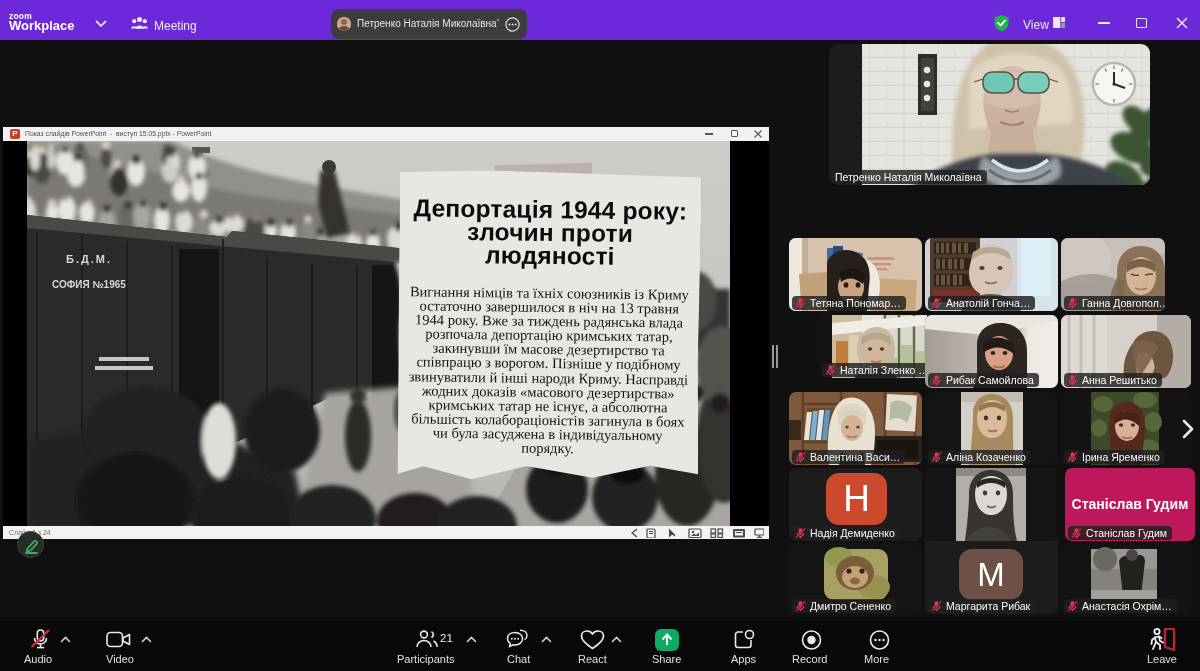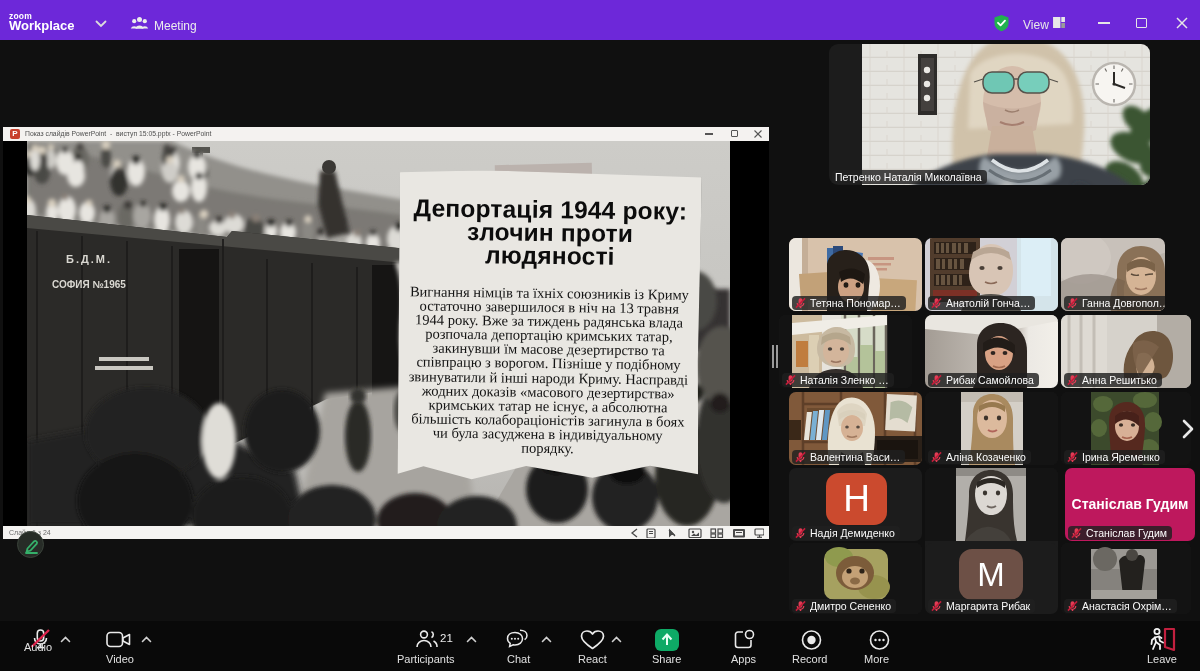--- a/index.html
+++ b/index.html
@@ -56,20 +56,36 @@
       <g fill="#ececec">
         <circle cx="4.2" cy="5.2" r="2.1"></circle>
           <path d="M0.8,12.6 a3.6,3.6 0 0 1 6.8,0 z"></path>
         <circle cx="14.8" cy="5.2" r="2.1"></circle>
           <path d="M11.4,12.6 a3.6,3.6 0 0 1 6.8,0 z"></path>
         <circle cx="9.5" cy="3.6" r="2.5"></circle>
           <path d="M5.4,12.8 a4.2,4.2 0 0 1 8.2,0 z"></path>
       </g>
     </svg>
     <div class="meetTxt">Meeting</div>
+    <div class="tabpill">
+      <div class="tabava"><svg width="14" height="14" viewBox="0 0 14 14">
+            <rect width="14" height="14" fill="#cfa791"></rect>
+            <circle cx="7" cy="5" r="3" fill="#8a6450"></circle>
+            <path d="M1,14 a6,5 0 0 1 12,0 z" fill="#6e4a3a"></path>
+          </svg></div>
+      <div class="tabtxt">Петренко Наталія Миколаївна’</div>
+      <svg class="abs" style="left:174px;top:8px;" width="15" height="15" viewBox="0 0 15 15">
+          <circle cx="7.5" cy="7.5" r="6.6" fill="none" stroke="#e0e0e0" stroke-width="1.2"></circle>
+          <g fill="#e0e0e0">
+            <circle cx="4.4" cy="7.5" r="1"></circle>
+            <circle cx="7.5" cy="7.5" r="1"></circle>
+            <circle cx="10.6" cy="7.5" r="1"></circle>
+          </g>
+        </svg>
+    </div>
     <svg class="abs" style="left:993px;top:14px;" width="17" height="18" viewBox="0 0 17 18">
       <path d="M8.5,1 L15.5,3.5 V9 C15.5,13.5 12.5,16 8.5,17.2 C4.5,16 1.5,13.5 1.5,9 V3.5 Z" fill="#21b14f"></path>
       <polyline points="5,8.8 7.6,11.4 12,6.6" fill="none" stroke="#fff" stroke-width="1.8" stroke-linecap="round" stroke-linejoin="round"></polyline>
     </svg>
     <div class="viewTxt">View</div>
     <svg class="abs" style="left:1053px;top:17px;" width="12" height="11" viewBox="0 0 13 12">
       <rect x="0" y="0" width="8" height="12" fill="#e8e8e8"></rect>
         <rect x="9" y="0" width="4" height="5.5" fill="#e8e8e8"></rect>
         <rect x="9" y="6.5" width="4" height="5.5" fill="#9a9a9a"></rect>
     </svg>
@@ -577,21 +593,21 @@
               <path d="M6,1.2 a2.1,2.1 0 0 1 2.1,2.1 v3 a2.1,2.1 0 0 1 -4.2,0 v-3 a2.1,2.1 0 0 1 2.1,-2.1 z" fill="#e23d55" stroke="none"></path>
               <path d="M2.4,6.5 a3.6,3.6 0 0 0 7.2,0" stroke-width="1.3"></path>
               <line x1="6" y1="10.1" x2="6" y2="12"></line>
             </g>
             <line x1="1" y1="11.5" x2="11" y2="1.5" stroke="#c21d3a" stroke-width="1.7"></line>
           </svg>
           <span>Ганна Довгопол…</span>
         </div>
   </div>
 
-  <div class="vtile" style="left:779px;top:315px;width:133px;height:73px;">
+  <div class="vtile" style="left:819px;top:315px;width:133px;height:63px;">
     <svg width="133" height="73" viewBox="0 0 133 73">
   <rect width="133" height="73" fill="#131313"></rect>
   <g>
     <rect x="13" y="0" width="95" height="73" fill="#e6e3dc"></rect>
     <rect x="13" y="0" width="30" height="73" fill="#cdbb9e"></rect>
     <rect x="17" y="26" width="12" height="26" fill="#c07d3e"></rect>
     <rect x="30" y="20" width="10" height="40" fill="#dccfb4"></rect>
     <rect x="62" y="0" width="46" height="73" fill="#d6dcc8"></rect>
     <g stroke="#6b665c" stroke-width="2.5">
       <line x1="66" y1="0" x2="66" y2="73"></line>
@@ -957,21 +973,21 @@
         <path d="M11.5,2 a3.2,3.2 0 0 1 3.2,3.2 v4.6 a3.2,3.2 0 0 1 -6.4,0 V5.2 A3.2,3.2 0 0 1 11.5,2 z"></path>
         <path d="M5.5,10 a6,6 0 0 0 12,0"></path>
         <line x1="11.5" y1="16" x2="11.5" y2="19"></line>
         <line x1="8" y1="19.6" x2="15" y2="19.6"></line>
       </g>
       <line x1="2.5" y1="19" x2="20" y2="2" stroke="#e0244d" stroke-width="2.4"></line>
     </svg>
     <svg class="abs" style="left:60px;top:15px;" width="11" height="7" viewBox="0 0 11 7">
         <polyline points="1.5,5.5 5.5,1.5 9.5,5.5" fill="none" stroke="#d0d0d0" stroke-width="1.6" stroke-linecap="round"></polyline>
       </svg>
-    <div class="tlabel" style="left:24px;top:20px;">Audio</div>
+    <div class="tlabel" style="left:24px;top:32px;">Audio</div>
 
     <svg class="abs" style="left:106px;top:10px;" width="25" height="17" viewBox="0 0 25 17">
       <rect x="1" y="1.5" width="15.5" height="14" rx="3.5" fill="none" stroke="#eaeaea" stroke-width="1.6"></rect>
       <path d="M17,7 L23.5,3.5 V13.5 L17,10 Z" fill="none" stroke="#eaeaea" stroke-width="1.6" stroke-linejoin="round"></path>
     </svg>
     <svg class="abs" style="left:141px;top:15px;" width="11" height="7" viewBox="0 0 11 7">
         <polyline points="1.5,5.5 5.5,1.5 9.5,5.5" fill="none" stroke="#d0d0d0" stroke-width="1.6" stroke-linecap="round"></polyline>
       </svg>
     <div class="tlabel" style="left:106px;top:32px;">Video</div>
 

